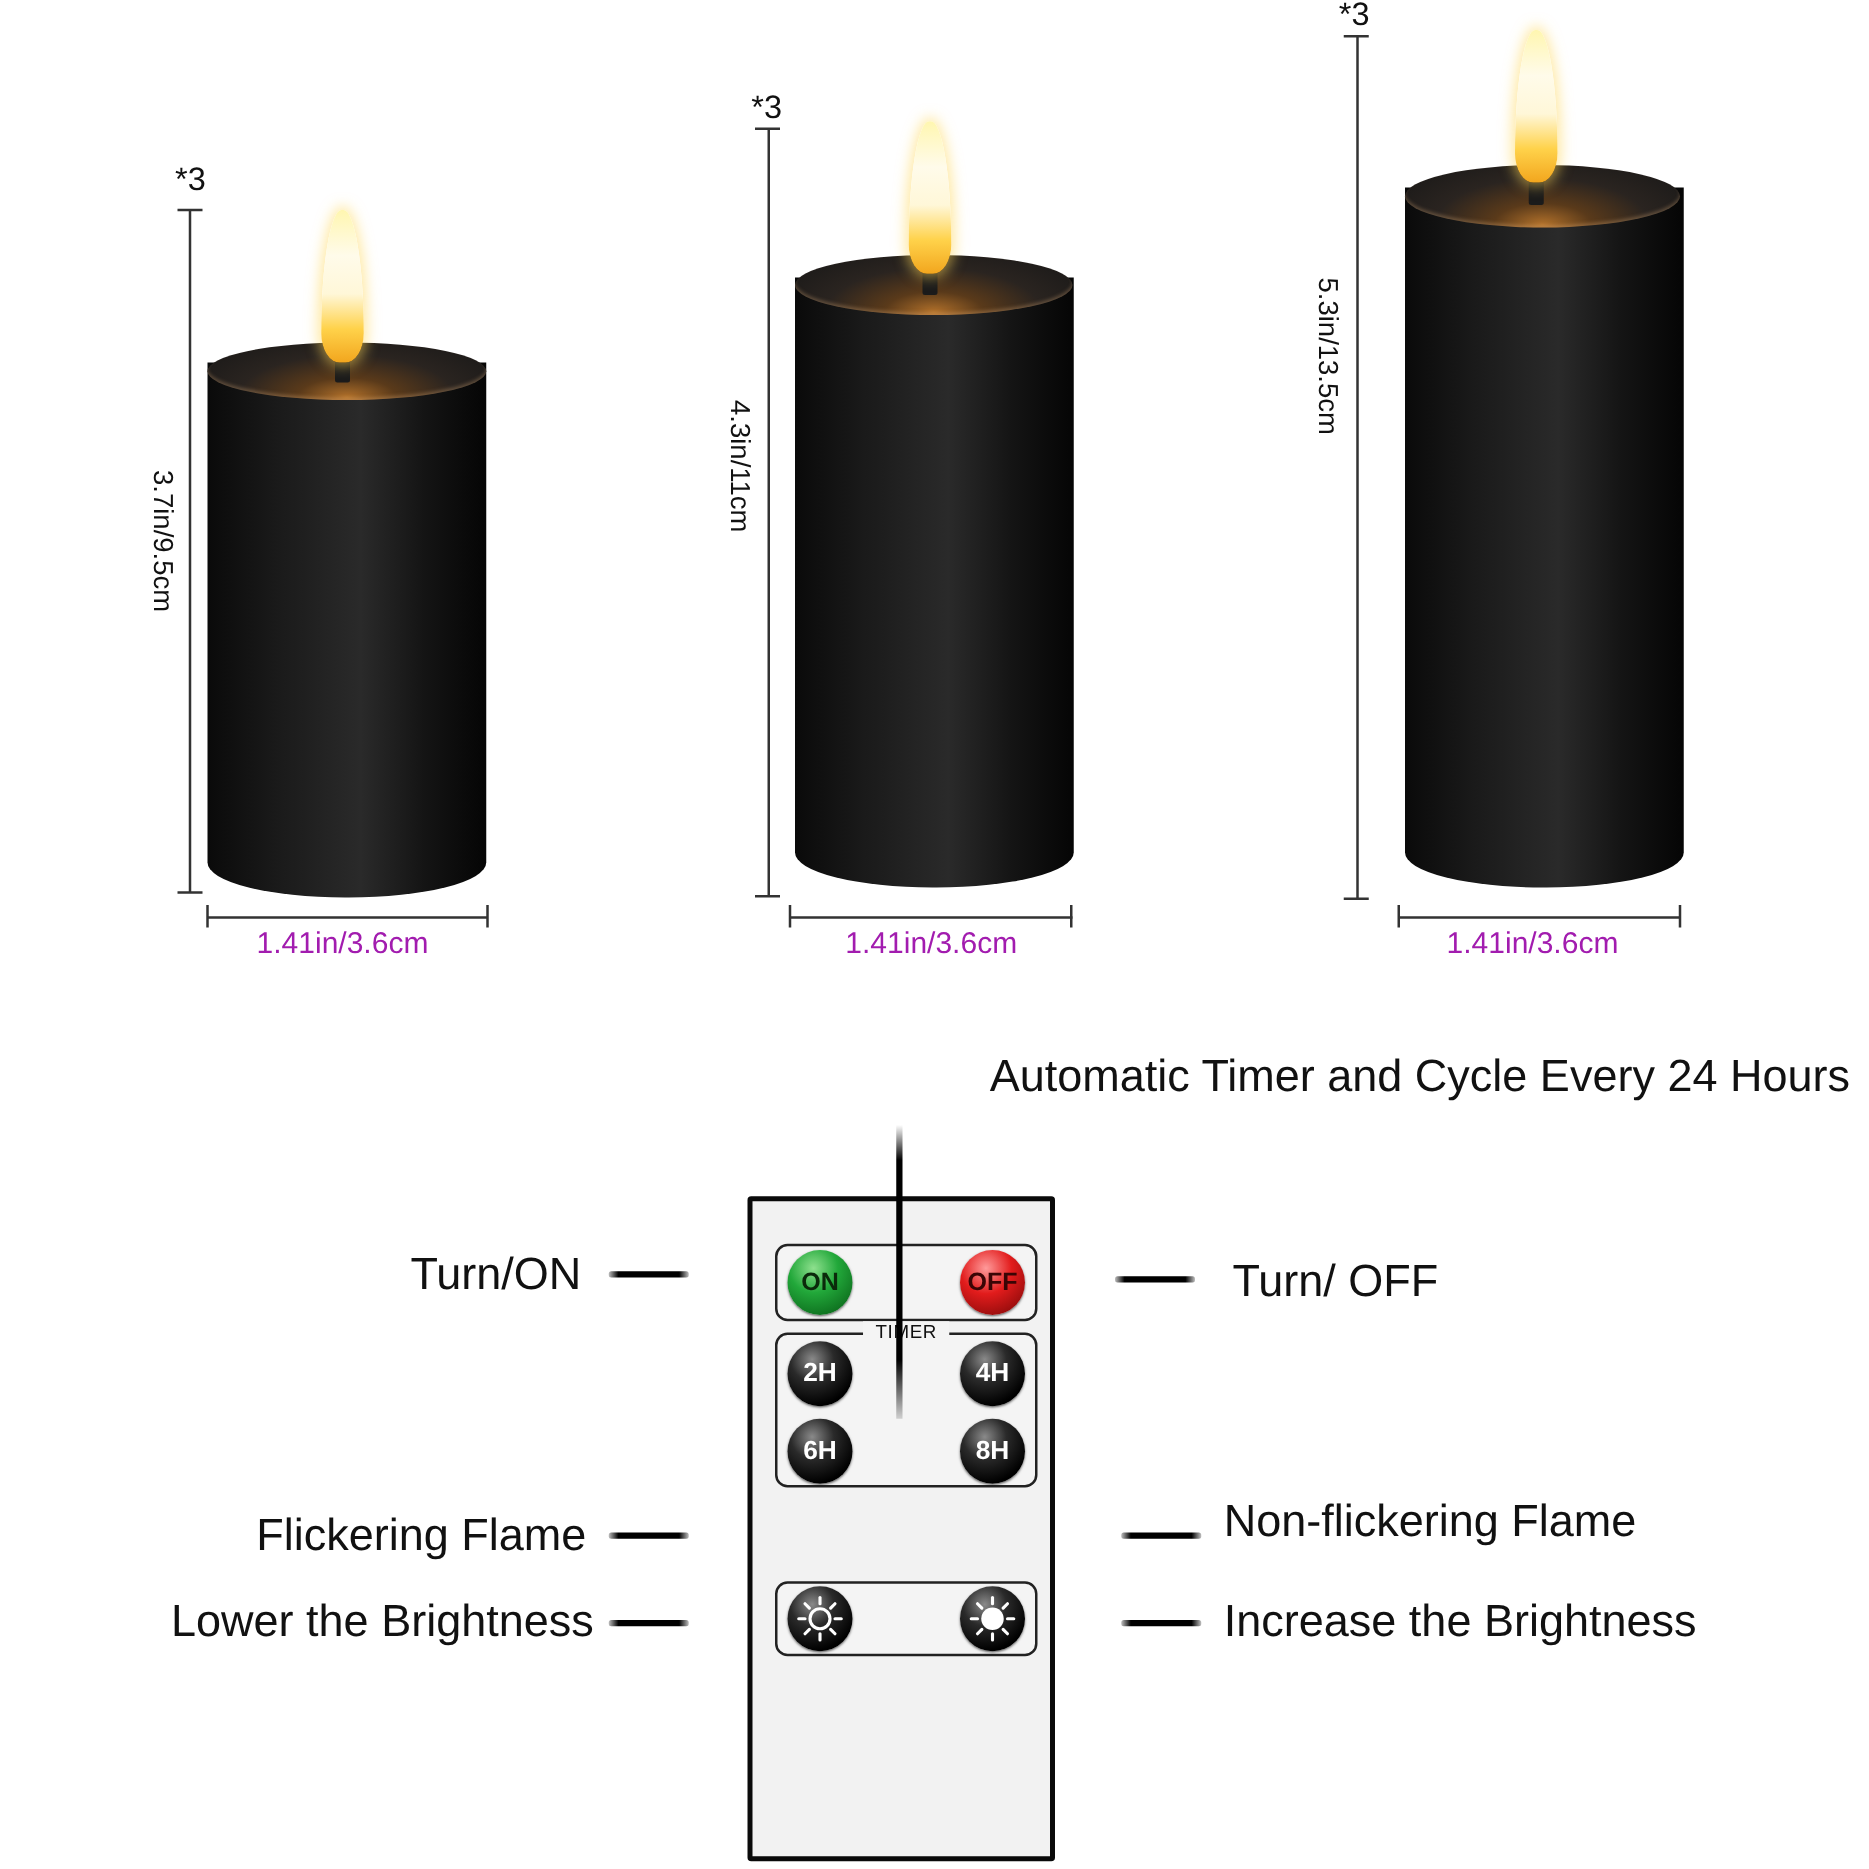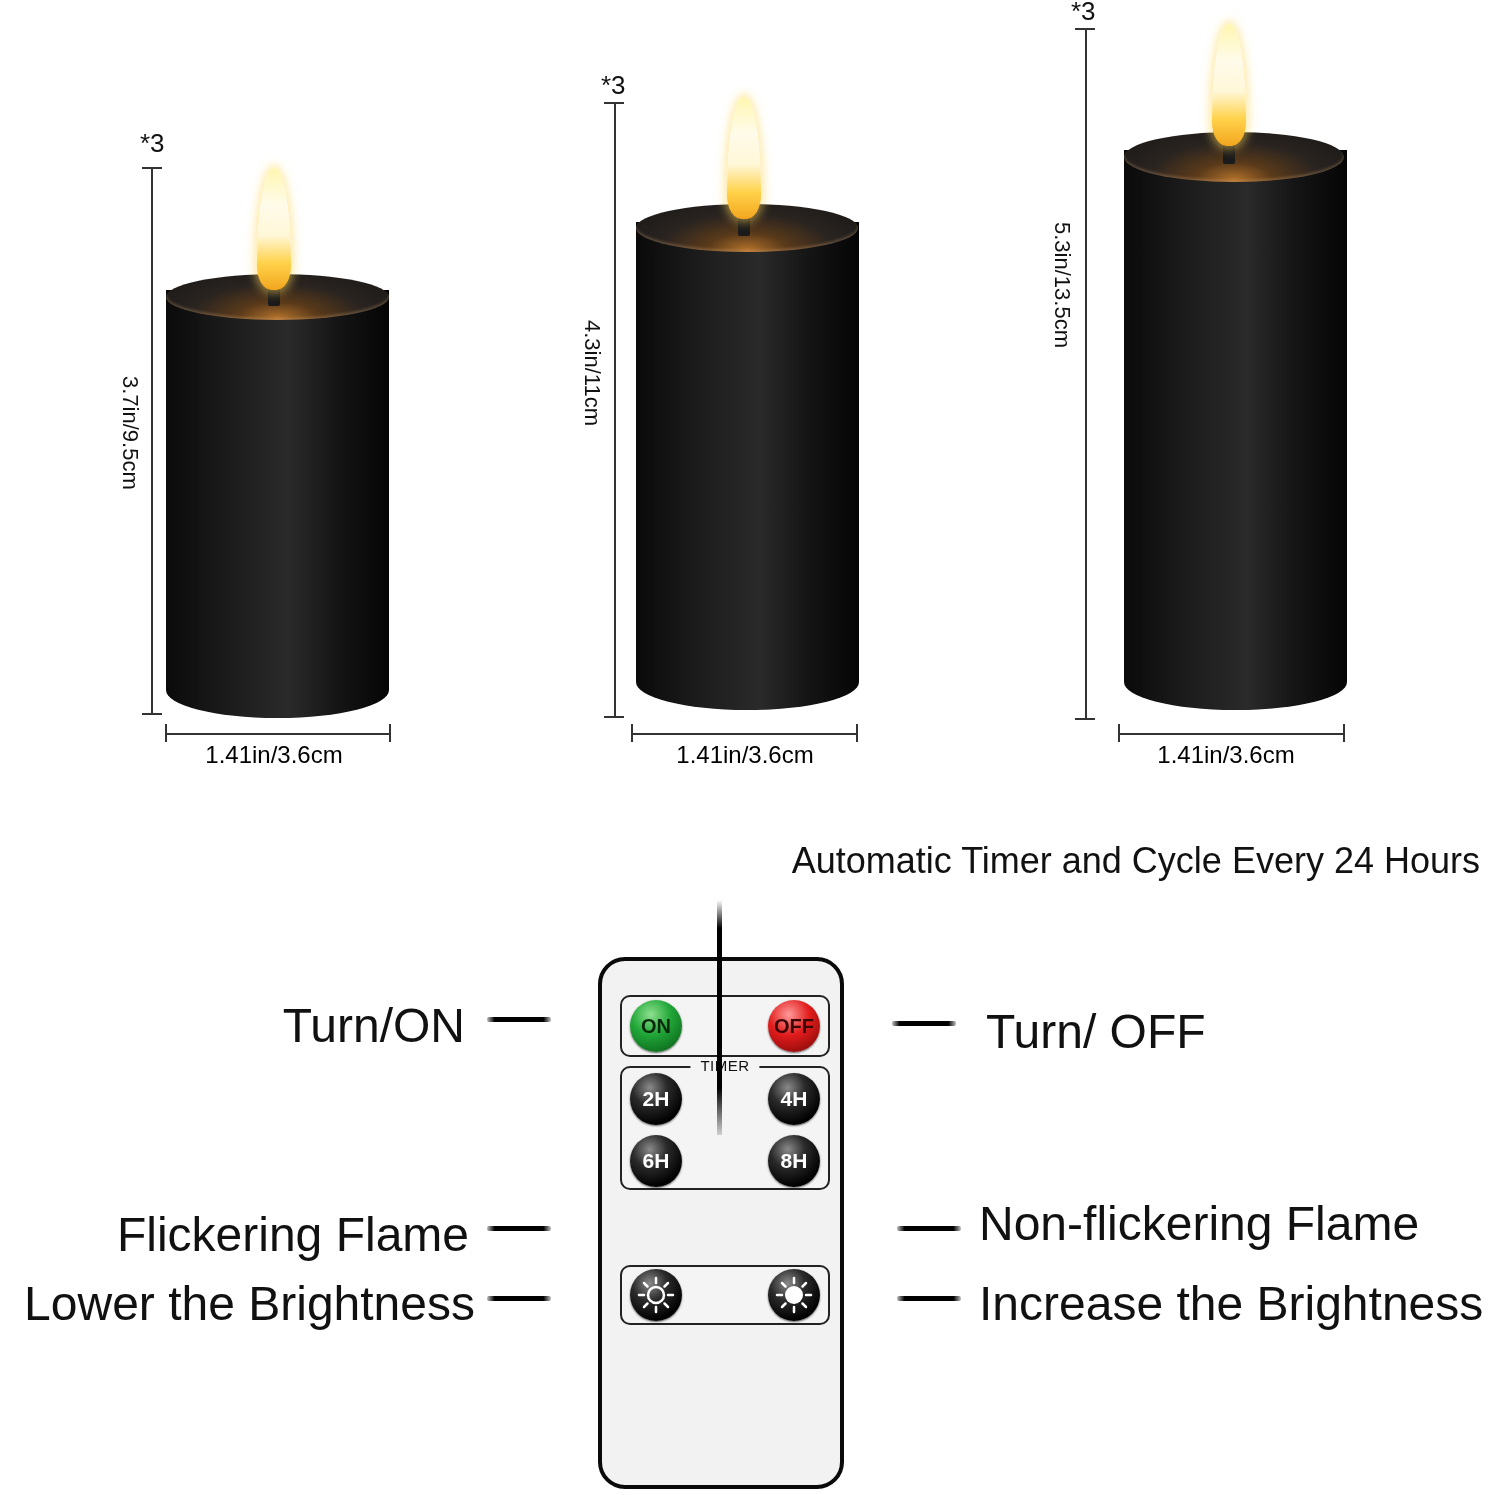--- a/index.html
+++ b/index.html
@@ -30,27 +30,27 @@
   
   .vline { position:absolute; width:2px; background:#333; }
   .hline { position:absolute; height:2px; background:#333; }
   .tick-h { position:absolute; height:2px; width:20px; background:#333; }
   .tick-v { position:absolute; width:2px; height:18px; background:#333; }
   .qty { position:absolute; font-size:26px; color:#111; }
   .vlabel {
     position:absolute; font-size:22px; white-space:nowrap; color:#111;
     transform-origin: 0 0; transform: rotate(90deg);
   }
-  .wlabel { position:absolute; font-size:24px; color:#000000; white-space:nowrap; width:240px; text-align:center; }
+  .wlabel { position:absolute; font-size:24px; color:#a21caf; white-space:nowrap; width:240px; text-align:center; }
 
   
   .title { position:absolute; top:840px; left:0; width:1480px; text-align:right; font-size:36px; }
   .remote {
     position:absolute; left:598px; top:957px; width:246px; height:532px;
-    border:4px solid #0a0a0a; border-radius:27px; background:#f2f2f2;
+    border:4px solid #0a0a0a; border-radius:3px; background:#f2f2f2;
     box-sizing:border-box;
   }
   .group {
     position:absolute; left:18px; width:210px; border:2px solid #222; border-radius:10px; background:#f4f4f4;
     box-sizing:border-box;
   }
   .group-label {
     position:absolute; top:-11px; left:50%; transform:translateX(-50%);
     background:#f4f4f4; padding:0 10px; font-size:15px; letter-spacing:0.5px; color:#111;
   }
@@ -63,21 +63,21 @@
     cursor:pointer;
   }
   .btn.on { background: radial-gradient(circle at 40% 28%, #8ee08e 0%, #22a83a 40%, #0c6a1c 85%); color:#0b2a0b; font-size:20px; }
   .btn.off { background: radial-gradient(circle at 40% 28%, #ff9a9a 0%, #e21c1c 42%, #8a0a0a 88%); color:#3a0505; font-size:20px; }
   .btn.small { font-size:16px; font-weight:normal; letter-spacing:-0.5px; }
   .connector {
     position:absolute; left:717px; top:900px; width:5px; height:235px;
     background: linear-gradient(180deg, rgba(0,0,0,0) 0%, #000 12%, #000 80%, rgba(0,0,0,0.15) 100%);
   }
 
-  .callout { position:absolute; font-size:48px; white-space:nowrap; color:#111; }
+  .callout { position:absolute; font-size:36px; white-space:nowrap; color:#111; }
   .dash { position:absolute; height:5px; width:64px;
           background: linear-gradient(90deg, rgba(0,0,0,0.25), #000 12%, #000 88%, rgba(0,0,0,0.25)); border-radius:2px; }
 </style>
 </head>
 <body>
 
 <div>
   <div class="qty" style="left:140px;top:128px;">*3</div>
   <div class="tick-h" style="left:142px;top:167px;"></div>
   <div class="vline" style="left:151px;top:168px;height:546px;"></div>

